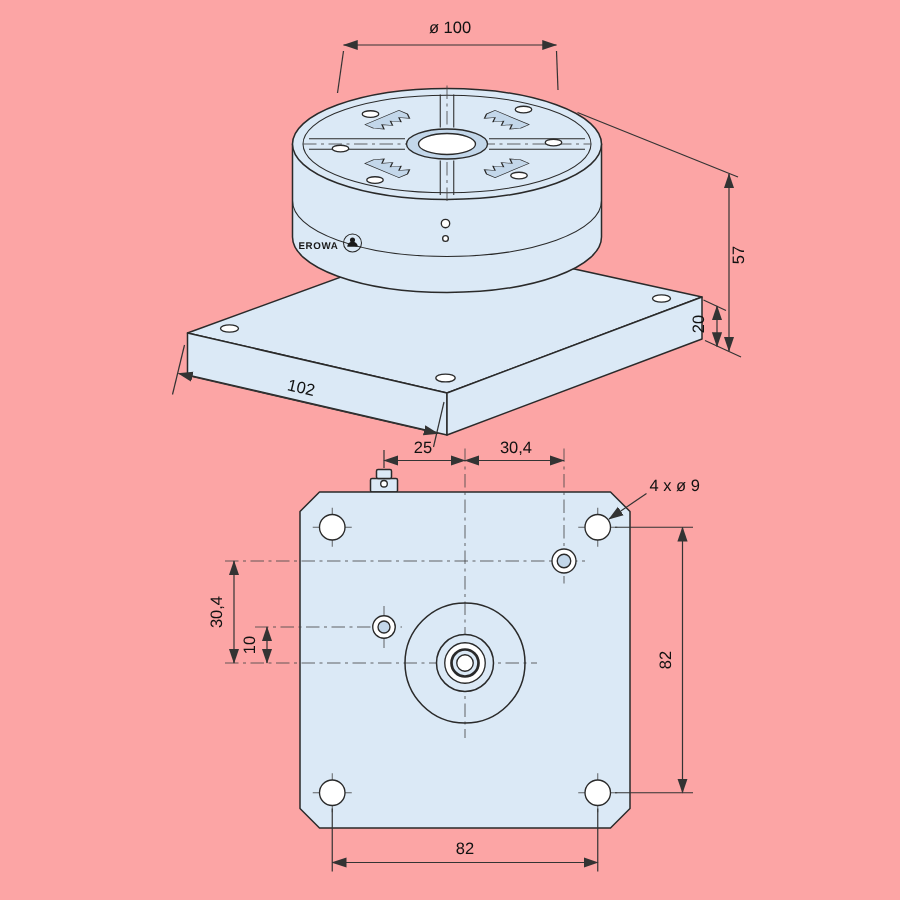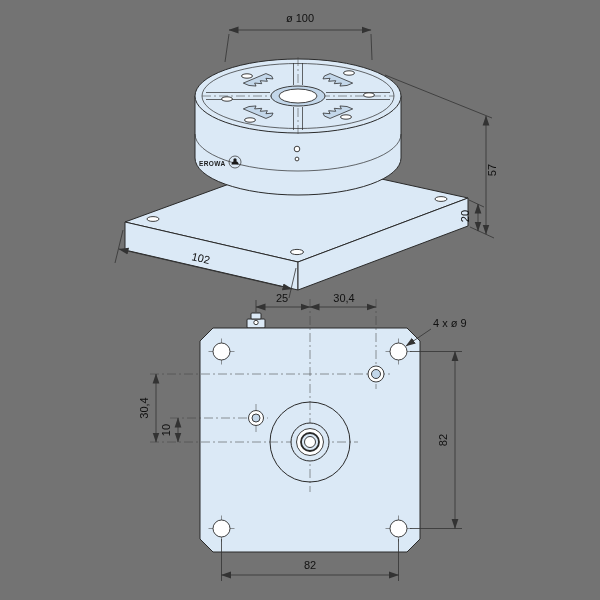--- a/index.html
+++ b/index.html
@@ -1,17 +1,17 @@
 <!DOCTYPE html>
 <html><head>
 <meta charset="utf-8">
 <title>Technical Drawing</title>
 <style>
   html,body{margin:0;padding:0;background:#fff;}
-  .page{width:600px;height:600px;background:#737373;position:relative;overflow:hidden;
+  .page{width:600px;height:600px;background:#fca5a5;position:relative;overflow:hidden;
         font-family:"Liberation Sans", sans-serif;}
   svg{display:block;}
   .part   { fill:#dbe9f6; stroke:#2a2a2a; stroke-width:1; stroke-linejoin:round; }
   .partd  { fill:#c3d7ea; stroke:#2a2a2a; stroke-width:0.9; }
   .white  { fill:#ffffff; stroke:#2a2a2a; stroke-width:0.9; }
   .ln     { fill:none; stroke:#2a2a2a; stroke-width:1; }
   .ln2    { fill:none; stroke:#2a2a2a; stroke-width:0.7; }
   .thin   { fill:none; stroke:#444444; stroke-width:0.55; }
   .cl     { fill:none; stroke:#444444; stroke-width:0.55; stroke-dasharray:9 3 2 3; }
   .dim    { fill:none; stroke:#333333; stroke-width:0.8; }

